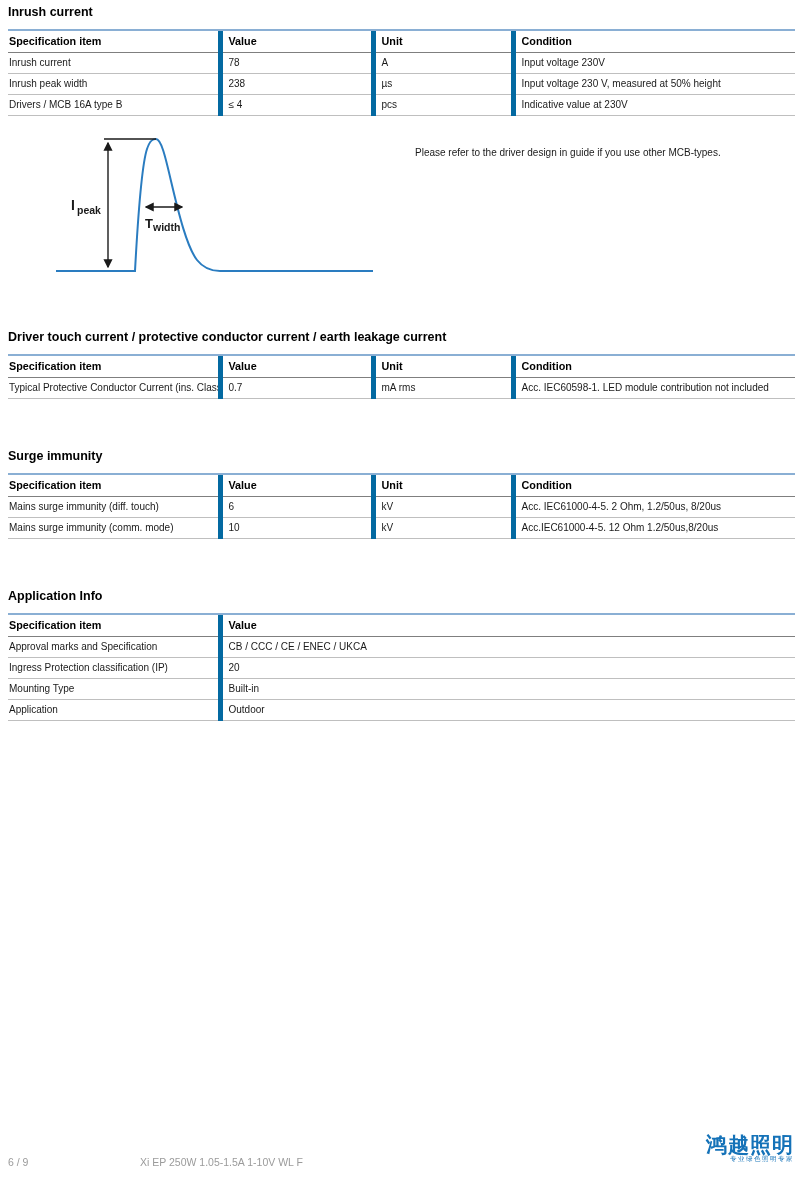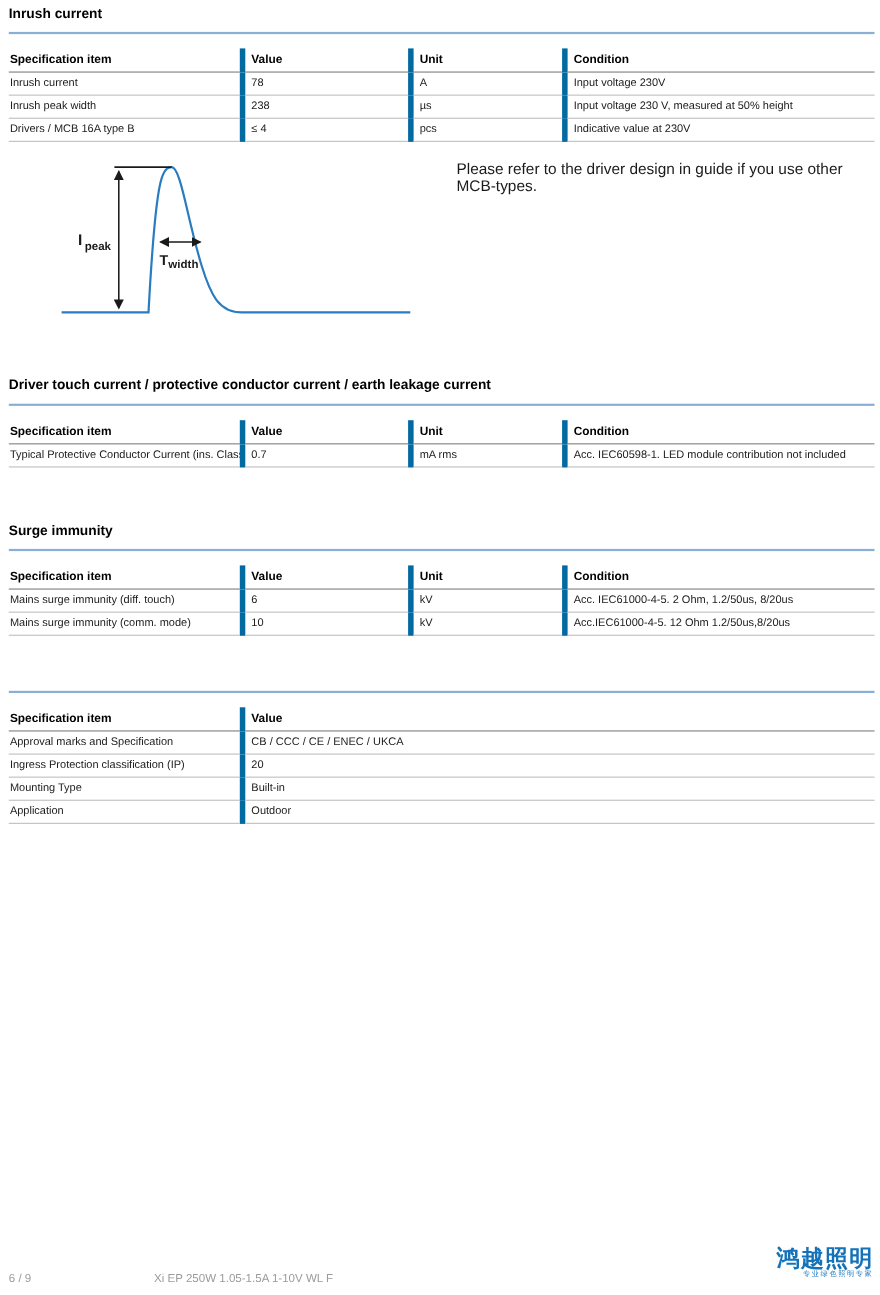--- a/index.html
+++ b/index.html
@@ -23,21 +23,20 @@
   .rule {
     height: 2px;
     background: #8aafd4;
     margin-top: 9px;
   }
   .sec-gap { margin-top: 50px; }
 
   table.spec {
     border-collapse: collapse;
     width: 100%;
-    margin-top: 13px;
     table-layout: fixed;
   }
   table.spec th {
     text-align: left;
     font-size: 10.8px;
     font-weight: bold;
     color: #000;
     padding: 4px 6px 5px 6px;
     border-bottom: 1px solid #7f7f7f;
   }
@@ -60,24 +59,24 @@
     margin-top: 13px;
     height: 168px;
   }
   .fig-svg {
     width: 330px;
     height: 152px;
     margin-left: 40px;
     flex: none;
   }
   .fig-note {
-    font-size: 14px;
+    font-size: 10px;
     color: #1a1a1a;
     margin-left: 37px;
-    margin-top: 3px;
+    margin-top: 18px;
   }
 
   .footer-page {
     position: absolute; left: 8px; top: 1156px;
     font-size: 10.5px; color: #9b9b9b;
   }
   .footer-product {
     position: absolute; left: 140px; top: 1156px;
     font-size: 10.5px; color: #9b9b9b;
   }
@@ -231,20 +230,21 @@
             <td>Mains surge immunity (comm. mode)</td>
             <td>10</td>
             <td>kV</td>
             <td>Acc.IEC61000-4-5. 12 Ohm 1.2/50us,8/20us</td>
           </tr>
         </tbody>
     </table>
   </section>
 
   <section class="sec-gap">
+    <h2 class="section-title">Application Info</h2>
     <div class="rule"></div>
     <table class="spec">
       <colgroup>
           <col style="width:212px">
           <col>
         </colgroup>
       <thead>
           <tr>
             <th>Specification item</th>
             <th>Value</th>

